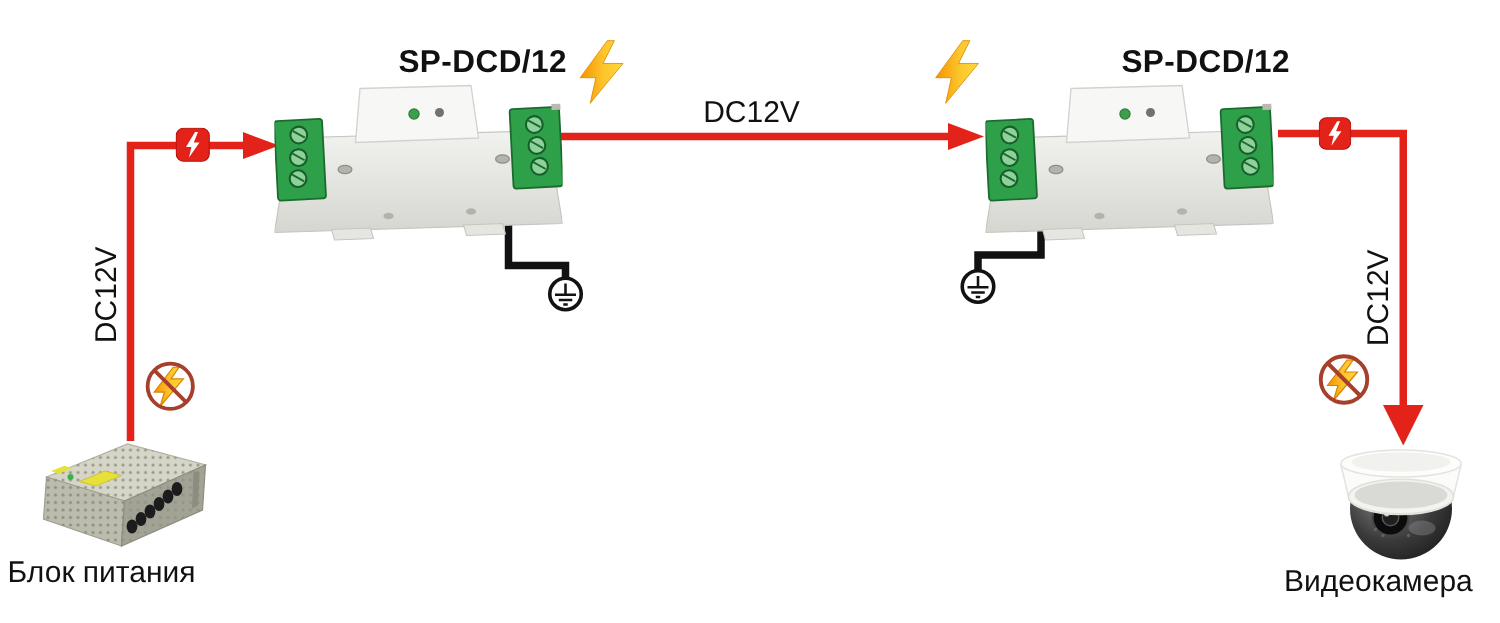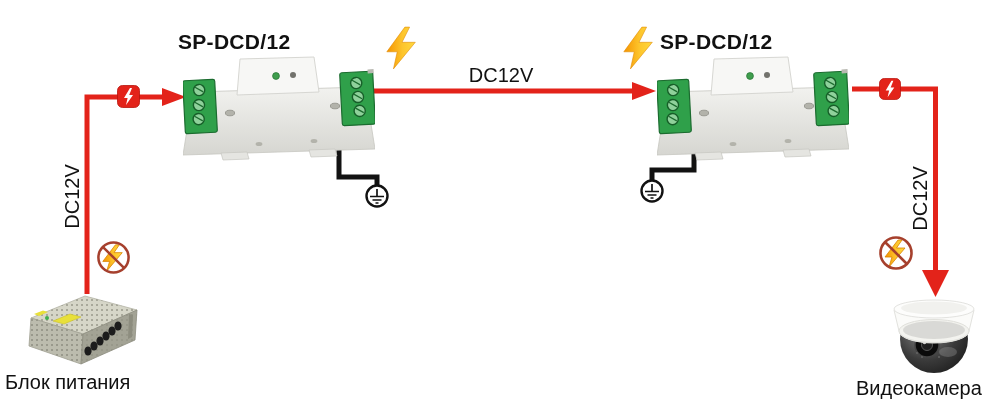--- a/index.html
+++ b/index.html
@@ -2,21 +2,21 @@
 <html><head>
 <meta charset="utf-8">
 <style>
   html,body{margin:0;padding:0;background:#ffffff;}
   #canvas{
     position:relative;width:1000px;height:415px;background:#ffffff;overflow:hidden;
     font-family:"Liberation Sans",sans-serif;color:#111;
   }
   .abs{position:absolute;}
   .title{
-    font-size:21px;font-weight:bold;text-align:left;letter-spacing:.3px;
+    font-size:21px;font-weight:bold;text-align:right;letter-spacing:.3px;
   }
   .wire-label{font-size:20px;text-align:center;}
   .vlabel{
     width:90px;font-size:20px;text-align:center;
     transform:rotate(-90deg);transform-origin:center center;
   }
   .endpoint-label{font-size:20px;text-align:left;}
   svg{display:block;}
 </style>
 </head>

